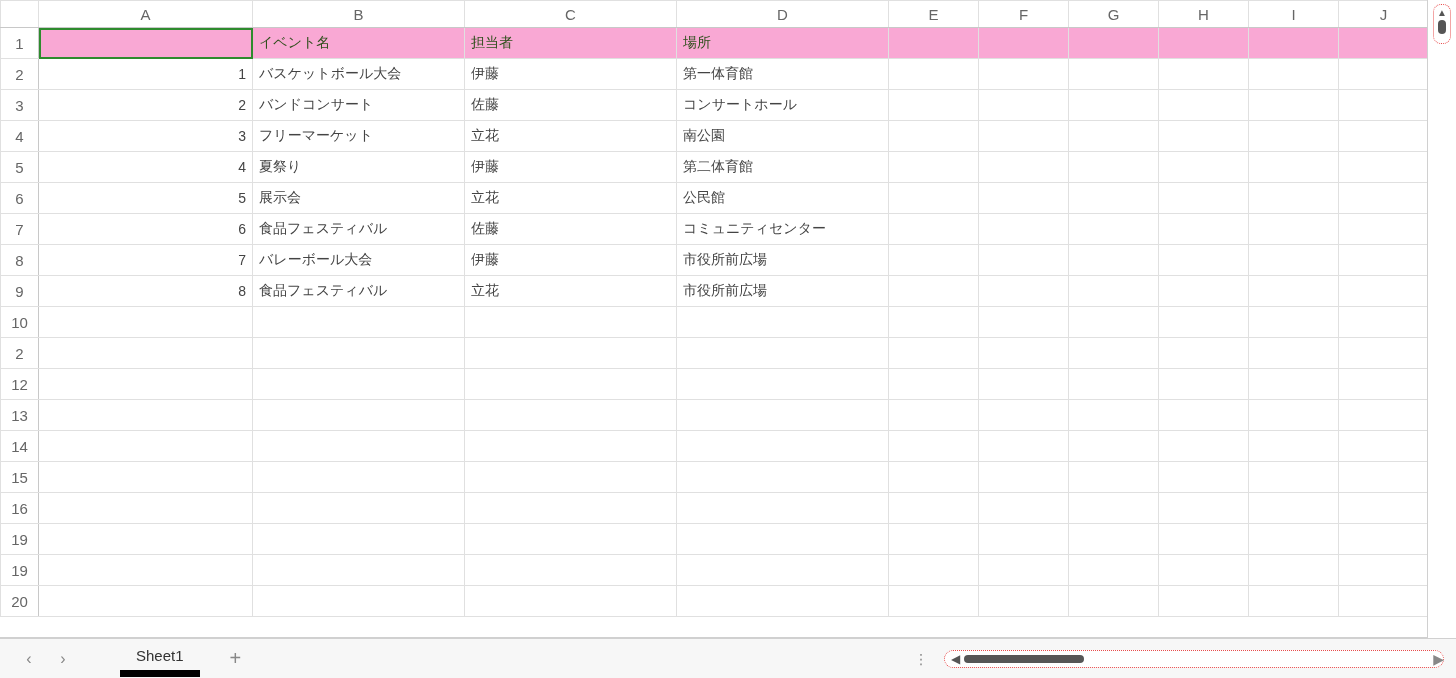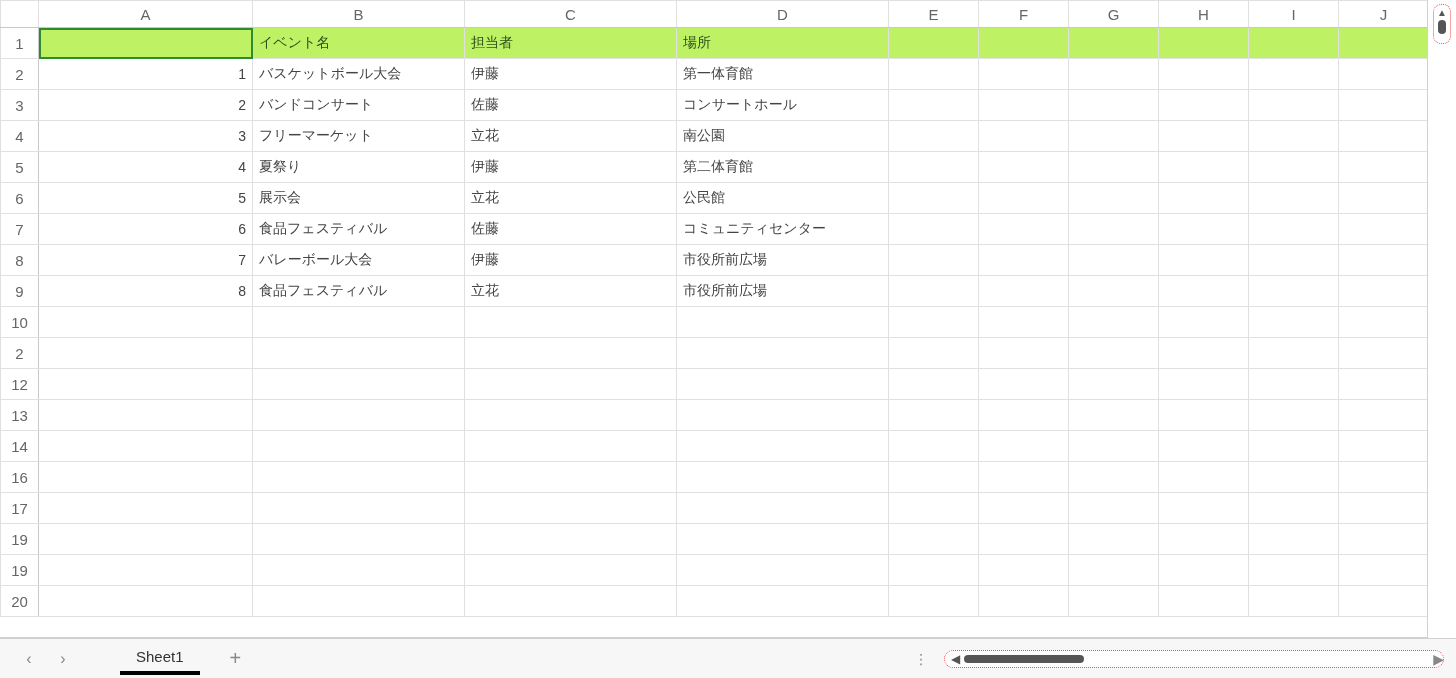--- a/index.html
+++ b/index.html
@@ -60,21 +60,21 @@
     width: 38px;
     border-right: 1px solid #c8c8c8;
   }
   
   .col-A { width: 214px; }
   .col-B { width: 212px; }
   .col-C { width: 212px; }
   .col-D { width: 212px; }
   .col-rest { width: 90px; }
   
-  .hdrrow td { background: #bef264; color: #2f4f1c; }
+  .hdrrow td { background: #f9a8d4; color: #2f4f1c; }
   
   .num { text-align: right; color:#444;}
   
   .selected {
     outline: 2px solid #2e8b2e;
     outline-offset: -2px;
     position: relative;
     z-index: 2;
   }
   
@@ -89,21 +89,21 @@
   }
   .navbtn {
     width: 26px; height: 26px;
     display: flex; align-items:center; justify-content:center;
     color:#888; cursor:pointer;
     margin: 0 4px;
     font-size: 16px;
   }
   .tab {
     padding: 6px 16px;
-    border-bottom: 4px solid #000000;
+    border-bottom: 7px solid #000000;
     color: #333;
     font-size: 15px;
     margin-left: 40px;
     margin-right: 20px;
     cursor:pointer;
   }
   .addtab { color:#888; font-size:20px; cursor:pointer; padding:0 10px;}
   .tabbar-right {
     margin-left:auto;
     display:flex;
@@ -361,34 +361,34 @@
             <td></td>
             <td></td>
             <td></td>
             <td></td>
             <td></td>
             <td></td>
             <td></td>
             <td></td>
           </tr>
           <tr>
+            <th class="rowhdr">15</th>
+            <td></td>
+            <td></td>
+            <td></td>
+            <td></td>
+            <td></td>
+            <td></td>
+            <td></td>
+            <td></td>
+            <td></td>
+            <td></td>
+          </tr>
+          <tr>
             <th class="rowhdr">16</th>
-            <td></td>
-            <td></td>
-            <td></td>
-            <td></td>
-            <td></td>
-            <td></td>
-            <td></td>
-            <td></td>
-            <td></td>
-            <td></td>
-          </tr>
-          <tr>
-            <th class="rowhdr">17</th>
             <td></td>
             <td></td>
             <td></td>
             <td></td>
             <td></td>
             <td></td>
             <td></td>
             <td></td>
             <td></td>
             <td></td>

